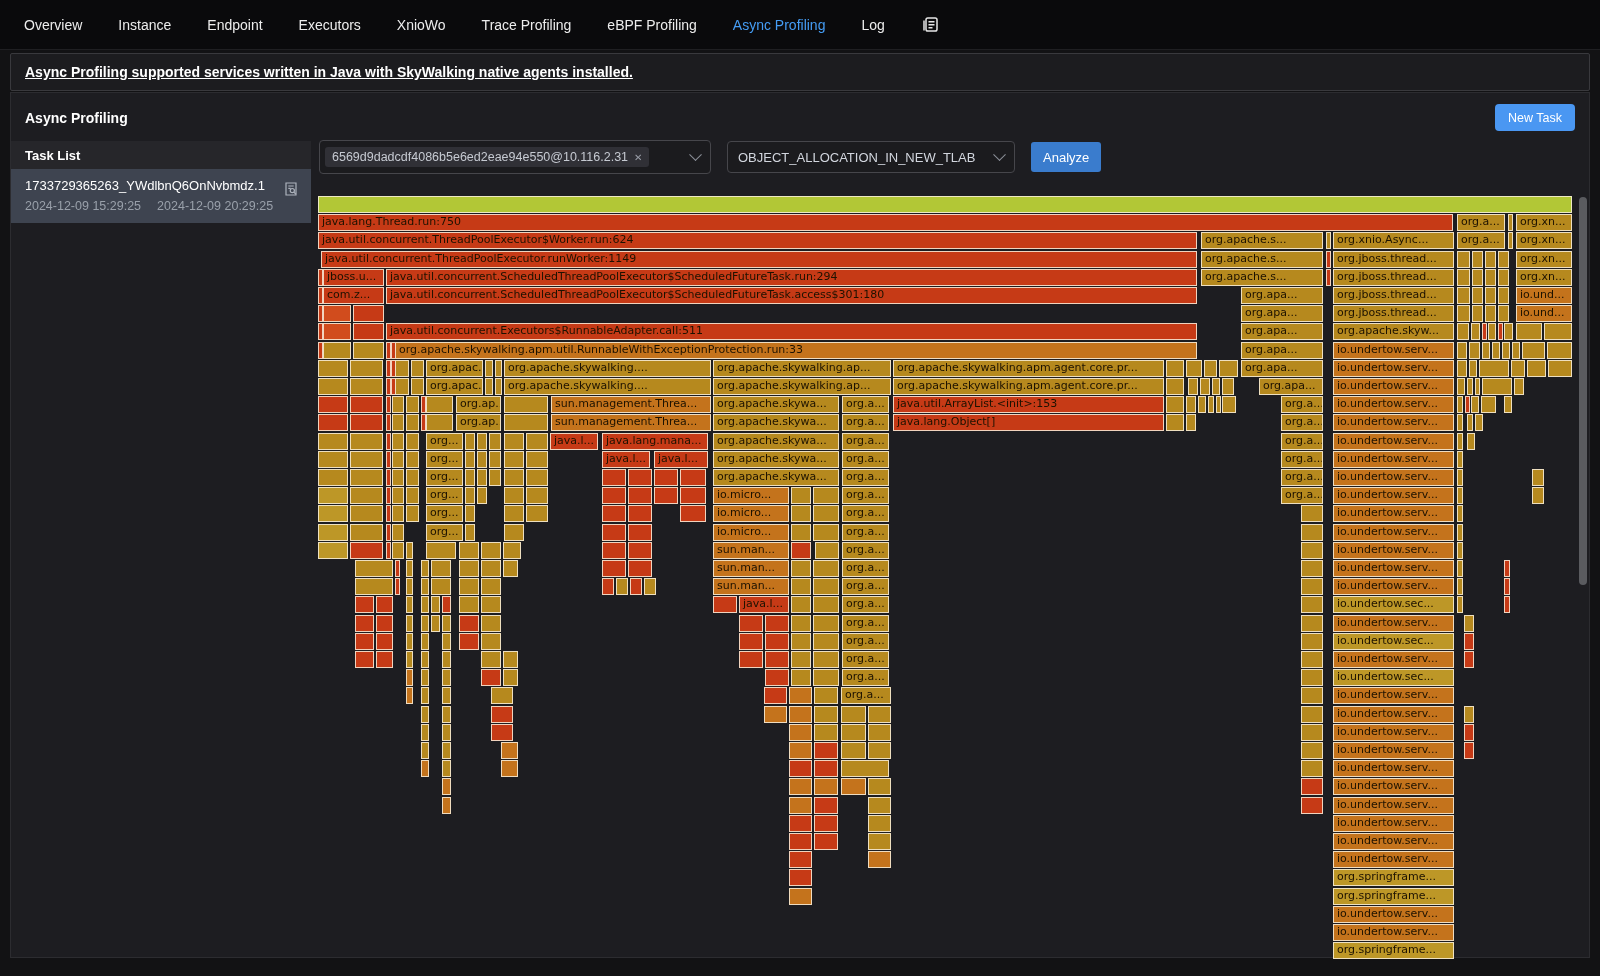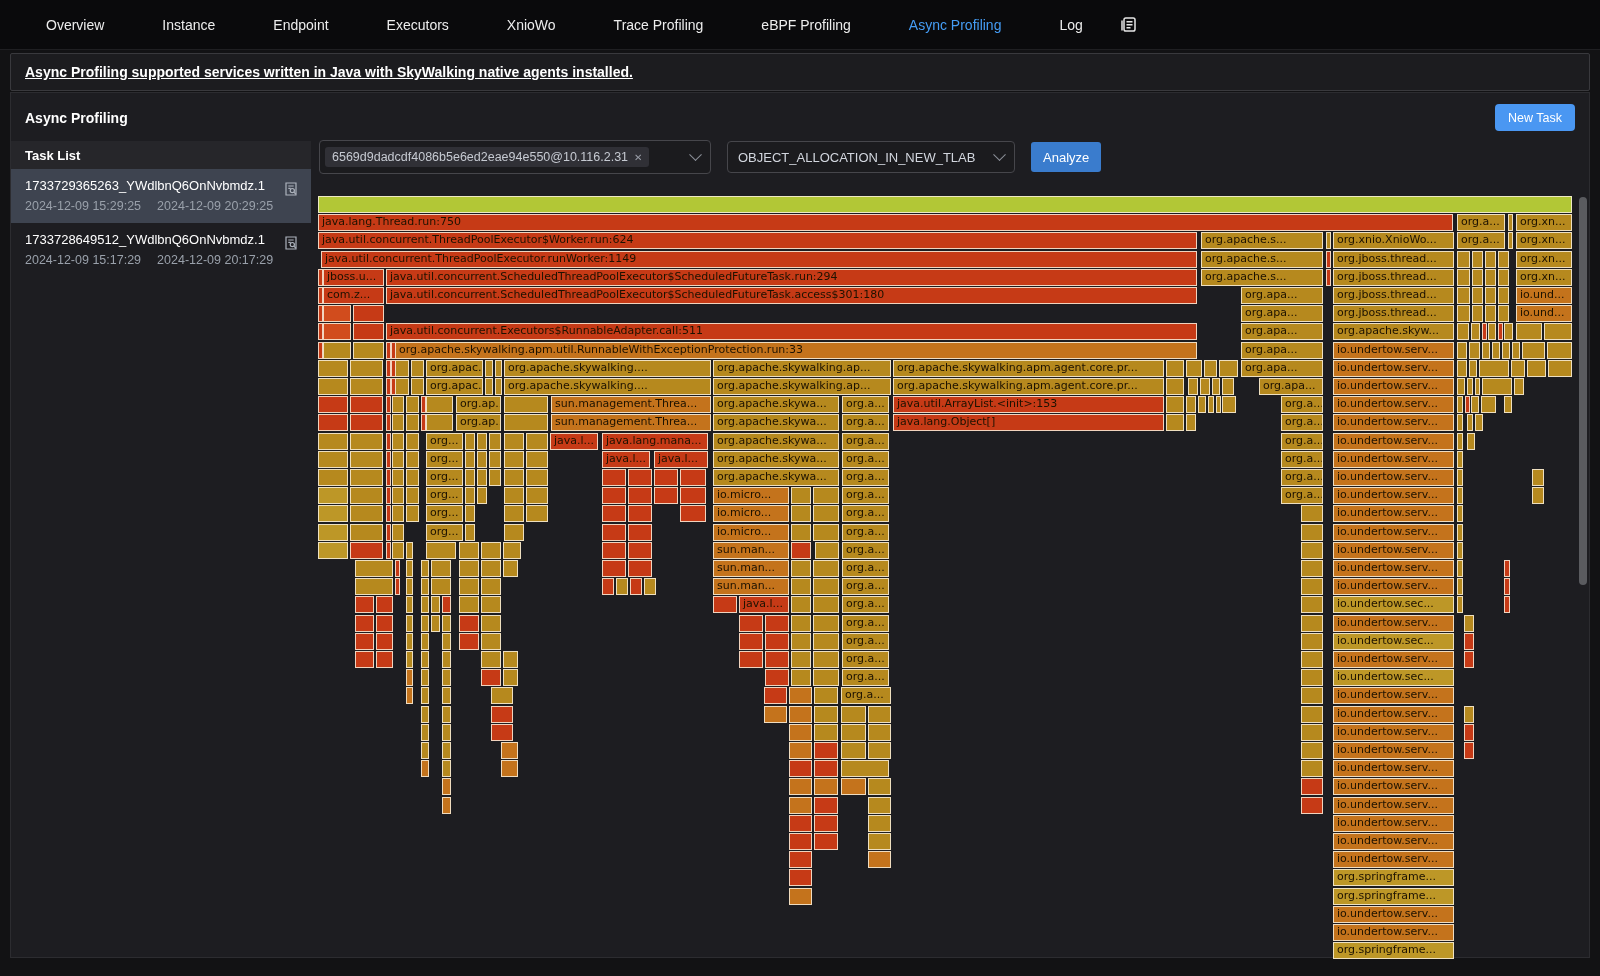--- a/index.html
+++ b/index.html
@@ -2,21 +2,21 @@
 <html><head>
 <meta charset="utf-8">
 <style>
   html,body{margin:0;padding:0;background:#000;}
   .page{position:relative;width:1600px;height:976px;background:#121214;overflow:hidden;
         font-family:"Liberation Sans", sans-serif;color:#e8e8e8;}
   
   .nav{position:absolute;left:0;top:0;right:0;height:49px;background:#0a0a0c;
        border-bottom:1px solid #1f1f22;display:flex;align-items:center;padding-left:24px;}
   .nav-items{display:flex;align-items:center;gap:36px;}
-  .nav-item{font-size:14px;color:#ededed;cursor:pointer;white-space:nowrap;margin-left:22px;}
+  .nav-item{font-size:14px;color:#ededed;cursor:pointer;white-space:nowrap;}
   .nav-item.active{color:#459df5;}
   .nav-doc-icon{margin-left:36px;display:inline-flex;}
   
   .link-bar{position:absolute;left:10px;right:10px;top:53px;height:36px;background:#1c1c1f;
             border:1px solid #39393d;border-radius:2px;display:flex;align-items:center;padding-left:14px;}
   .link-bar a{color:#ffffff;font-size:14px;font-weight:600;text-decoration:underline;}
   
   .panel{position:absolute;left:10px;right:10px;top:92px;height:866px;background:#1d1d21;
          border:1px solid #2c2c30;box-sizing:border-box;}
   .panel-title{position:absolute;left:14px;top:17px;font-size:14px;font-weight:bold;color:#fff;}
@@ -96,33 +96,20 @@
             <span>2024-12-09 15:29:25</span>
             <span>2024-12-09 20:29:25</span>
           </div>
           <span class="t-icon"><svg width="16" height="16" viewBox="0 0 16 16" fill="none" stroke="#adb3bd" stroke-width="1.2">
               <path d="M3 2h10v12H3z"></path>
               <path d="M5.3 5h5.4M5.3 7.4h2.4"></path>
               <circle cx="9.3" cy="9.6" r="2.1"></circle>
               <path d="M10.8 11.2l2 2"></path>
             </svg></span>
         </div>
-        <div class="task-item">
-          <div class="t-name">1733728649512_YWdlbnQ6OnNvbmdz.1</div>
-          <div class="t-dates">
-            <span>2024-12-09 15:17:29</span>
-            <span>2024-12-09 20:17:29</span>
-          </div>
-          <span class="t-icon"><svg width="16" height="16" viewBox="0 0 16 16" fill="none" stroke="#adb3bd" stroke-width="1.2">
-              <path d="M3 2h10v12H3z"></path>
-              <path d="M5.3 5h5.4M5.3 7.4h2.4"></path>
-              <circle cx="9.3" cy="9.6" r="2.1"></circle>
-              <path d="M10.8 11.2l2 2"></path>
-            </svg></span>
-        </div>
       </div>
 
     <div class="select instance">
       <span class="chip">
         <span>6569d9dadcdf4086b5e6ed2eae94e550@10.116.2.31</span>
         <span class="x">✕</span>
       </span>
       <span class="chev"></span>
     </div>
 
@@ -135,21 +122,21 @@
 
     <div class="flame">
         <div class="frame" style="left: 0px; top: 0px; width: 1254px; height: 17px; background: rgb(178, 199, 54);"></div>
         <div class="frame" style="left: 0px; top: 18px; width: 1135px; height: 17px; background: rgb(198, 58, 22);">java.lang.Thread.run:750</div>
         <div class="frame" style="left: 1139px; top: 18px; width: 48px; height: 17px; background: rgb(182, 137, 30);">org.a...</div>
         <div class="frame" style="left: 1190px; top: 18px; width: 5px; height: 17px; background: rgb(182, 137, 30);"></div>
         <div class="frame" style="left: 1198px; top: 18px; width: 56px; height: 17px; background: rgb(182, 137, 30);">org.xn...</div>
         <div class="frame" style="left: 0px; top: 36px; width: 879px; height: 17px; background: rgb(198, 58, 22);">java.util.concurrent.ThreadPoolExecutor$Worker.run:624</div>
         <div class="frame" style="left: 883px; top: 36px; width: 122px; height: 17px; background: rgb(182, 137, 30);">org.apache.s...</div>
         <div class="frame" style="left: 1008px; top: 36px; width: 4px; height: 17px; background: rgb(182, 137, 30);"></div>
-        <div class="frame" style="left: 1015px; top: 36px; width: 121px; height: 17px; background: rgb(182, 137, 30);">org.xnio.XnioWo...</div>
+        <div class="frame" style="left: 1015px; top: 36px; width: 121px; height: 17px; background: rgb(182, 137, 30);">org.xnio.Async...</div>
         <div class="frame" style="left: 1139px; top: 36px; width: 48px; height: 17px; background: rgb(182, 137, 30);">org.a...</div>
         <div class="frame" style="left: 1190px; top: 36px; width: 5px; height: 17px; background: rgb(182, 137, 30);"></div>
         <div class="frame" style="left: 1198px; top: 36px; width: 56px; height: 17px; background: rgb(182, 137, 30);">org.xn...</div>
         <div class="frame" style="left: 3px; top: 55px; width: 876px; height: 17px; background: rgb(198, 58, 22);">java.util.concurrent.ThreadPoolExecutor.runWorker:1149</div>
         <div class="frame" style="left: 883px; top: 55px; width: 122px; height: 17px; background: rgb(182, 137, 30);">org.apache.s...</div>
         <div class="frame" style="left: 1008px; top: 55px; width: 4px; height: 17px; background: rgb(198, 58, 22);"></div>
         <div class="frame" style="left: 1015px; top: 55px; width: 121px; height: 17px; background: rgb(182, 137, 30);">org.jboss.thread...</div>
         <div class="frame" style="left: 1139px; top: 55px; width: 13px; height: 17px; background: rgb(182, 137, 30);"></div>
         <div class="frame" style="left: 1154px; top: 55px; width: 11px; height: 17px; background: rgb(182, 137, 30);"></div>
         <div class="frame" style="left: 1167px; top: 55px; width: 11px; height: 17px; background: rgb(182, 137, 30);"></div>

